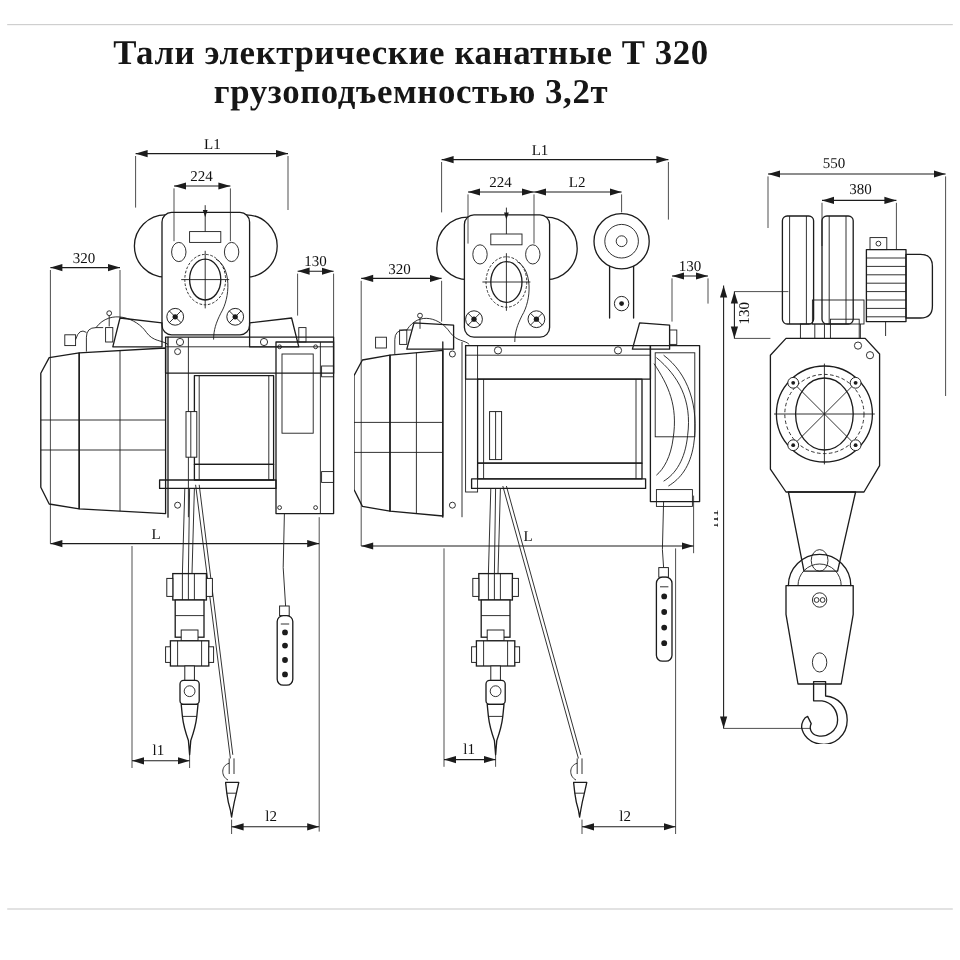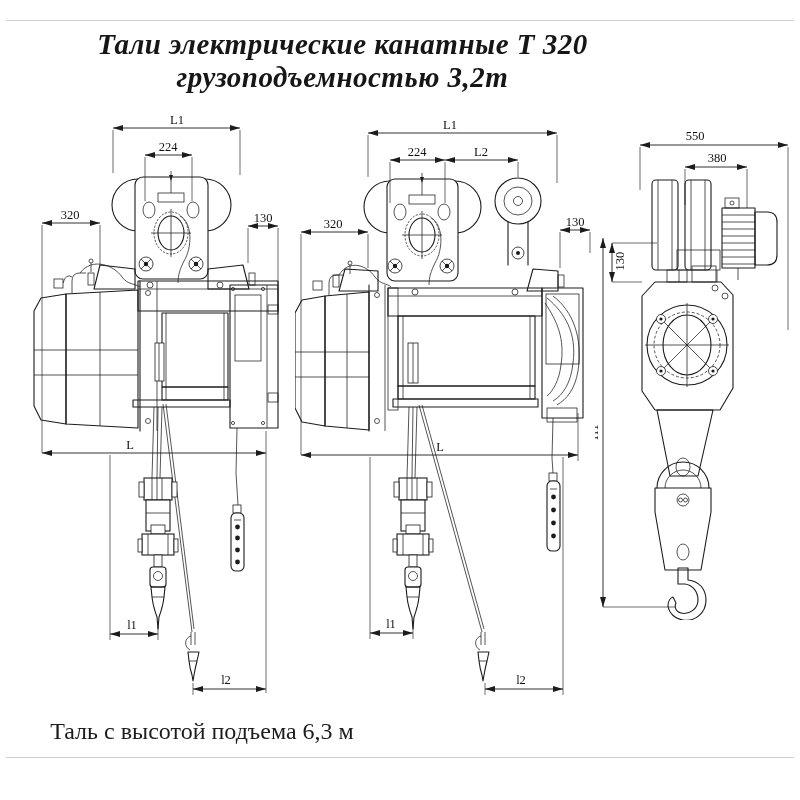--- a/index.html
+++ b/index.html
@@ -1,19 +1,19 @@
 <!DOCTYPE html>
 <html><head>
 <meta charset="utf-8">
 <style>
   html,body{margin:0;padding:0;background:#fff;}
   .page{position:relative;width:800px;height:800px;background:#ffffff;overflow:hidden;
         font-family:"Liberation Serif", serif;color:#111;}
   .title{position:absolute;left:0;top:28px;width:685px;text-align:center;
-         font-size:29px;font-weight:bold;letter-spacing:0.5px;color:#161616;font-style:italic;}
+         font-size:29px;font-weight:bold;letter-spacing:0.5px;color:#161616;}
   .caption{position:absolute;top:718px;font-size:24px;color:#1c1c1c;white-space:nowrap;text-align:center;}
   .c1{left:37px;width:330px;}
   .c2{left:380px;width:390px;}
   .hairline{position:absolute;left:6px;right:6px;height:1px;background:#cfcfcf;}
   .hl-top{top:20px;} .hl-bot{top:757px;}
   svg.view{position:absolute;}
   .v1{left:30px;top:113px;}
   .v2{left:295px;top:113px;}
   .v3{left:595px;top:120px;}
   
@@ -536,14 +536,13 @@
         <text class="dt" x="29" y="141" text-anchor="middle" transform="rotate(-90 29 141)">130</text>
       </g>
       <g>
         <line class="dim" x1="8" y1="118" x2="8" y2="487" marker-start="url(#a3s)" marker-end="url(#a3e)"></line>
         <line class="xln" x1="8" y1="487" x2="80" y2="487"></line>
         <text class="dt" x="3" y="312" text-anchor="middle" font-size="14" transform="rotate(-90 3 312)">H1</text>
       </g>
     </g>
   </svg>
 
-  <div class="caption c1">Таль с высотой подъема 6,3 м</div>
 </div>
 
 </body></html>

